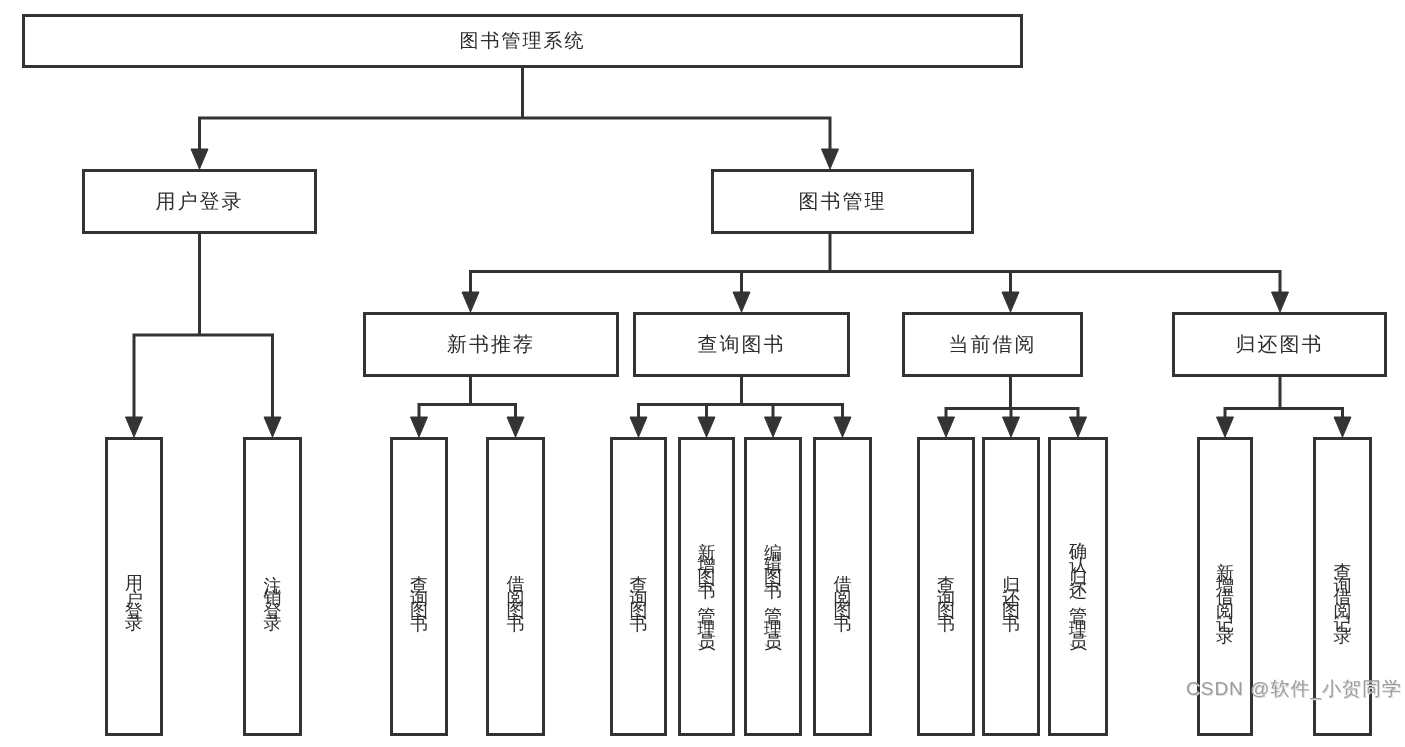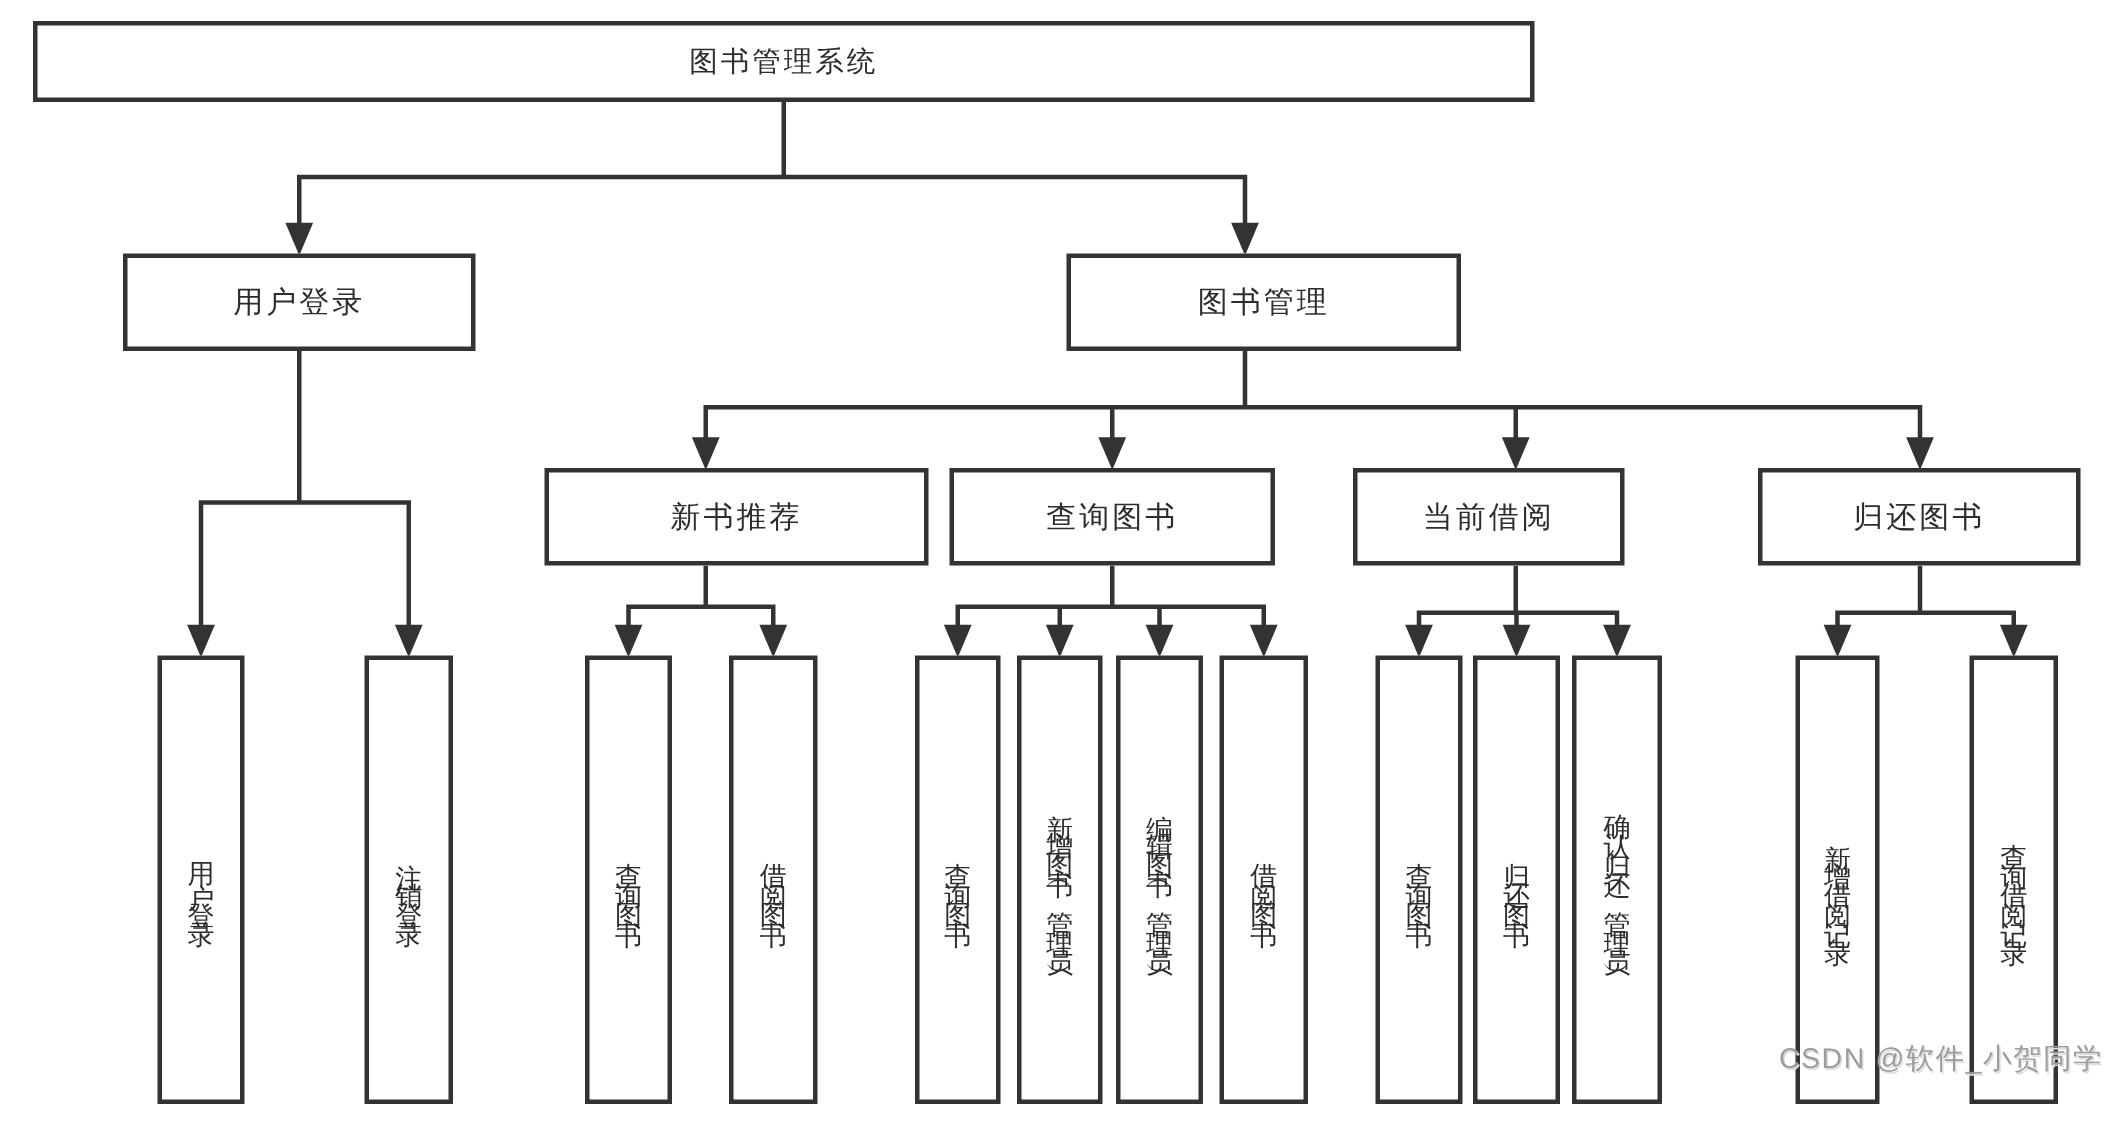--- a/index.html
+++ b/index.html
@@ -39,21 +39,21 @@
   .node.v span{
     writing-mode:vertical-rl;
     text-orientation:mixed;
     font-size:18px;
     letter-spacing:13px;
     line-height:1;
     color:var(--text);
   }
   .watermark{
     position:absolute;
-    left:1186px;top:693px;
+    left:1186px;top:676px;
     font-size:19px;
     letter-spacing:1px;
     color:var(--watermark);
     text-shadow:1px 1px 0 #dedede;
     z-index:3;
     white-space:nowrap;
   }
 </style>
 </head>
 <body>

